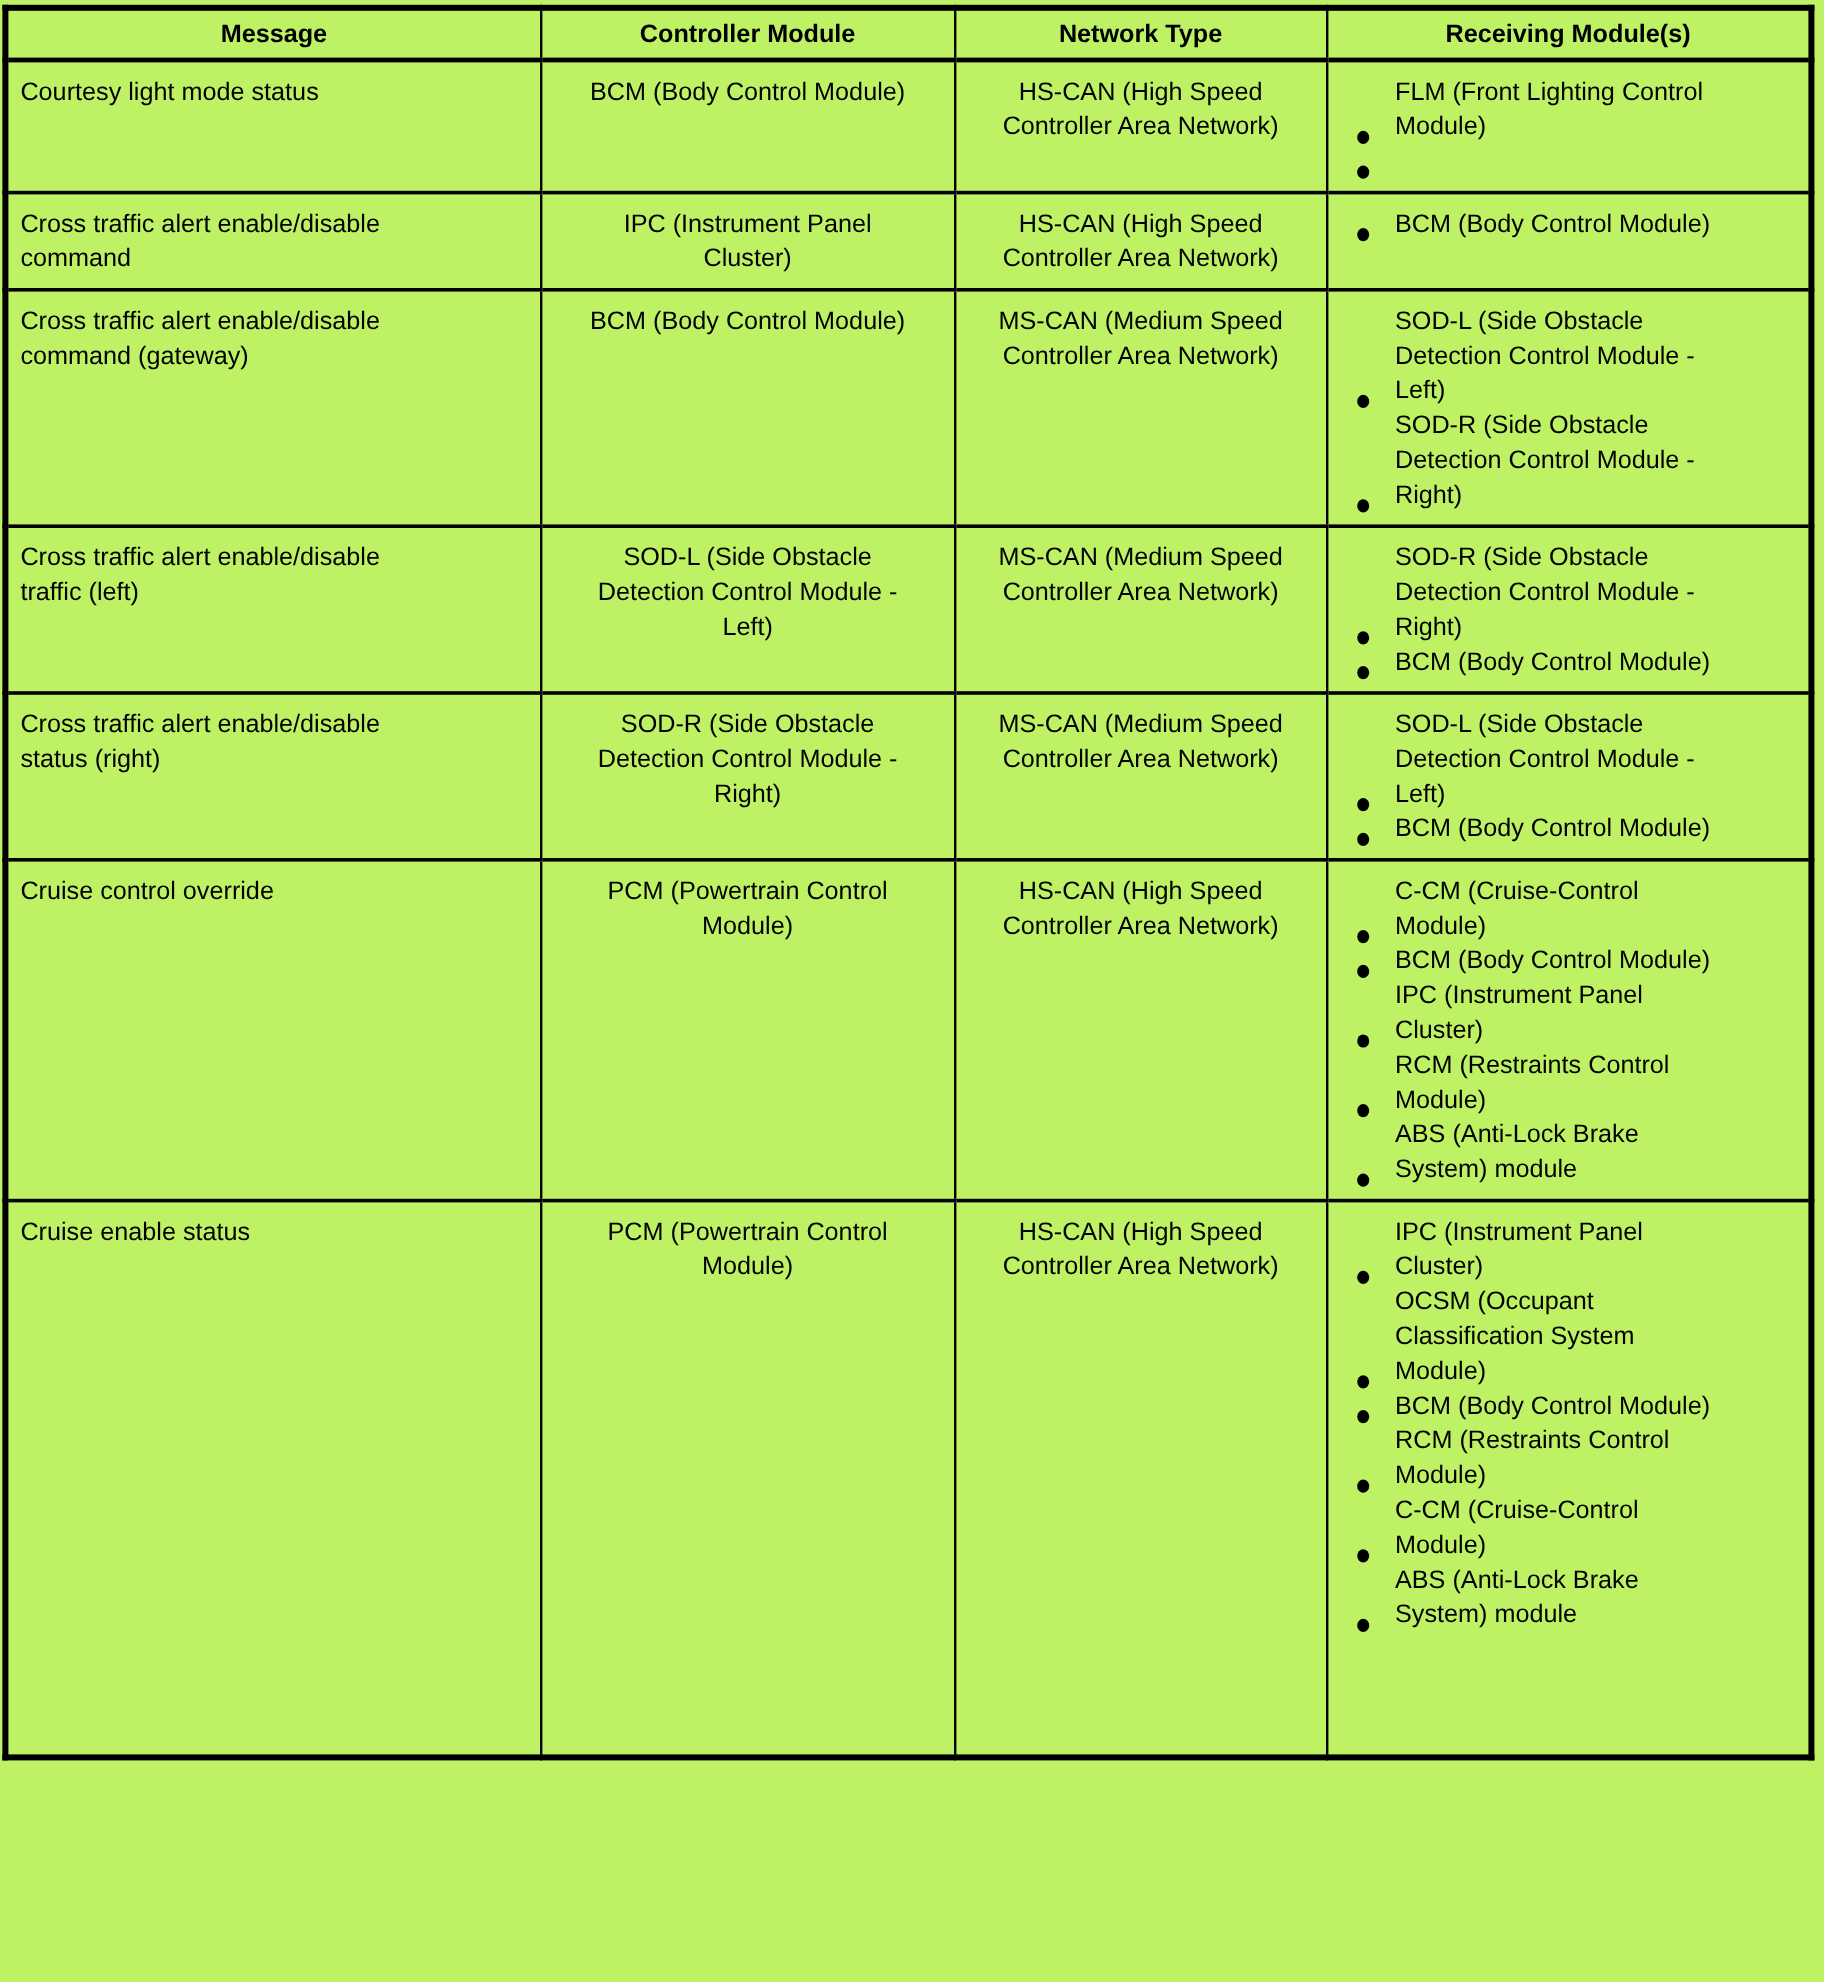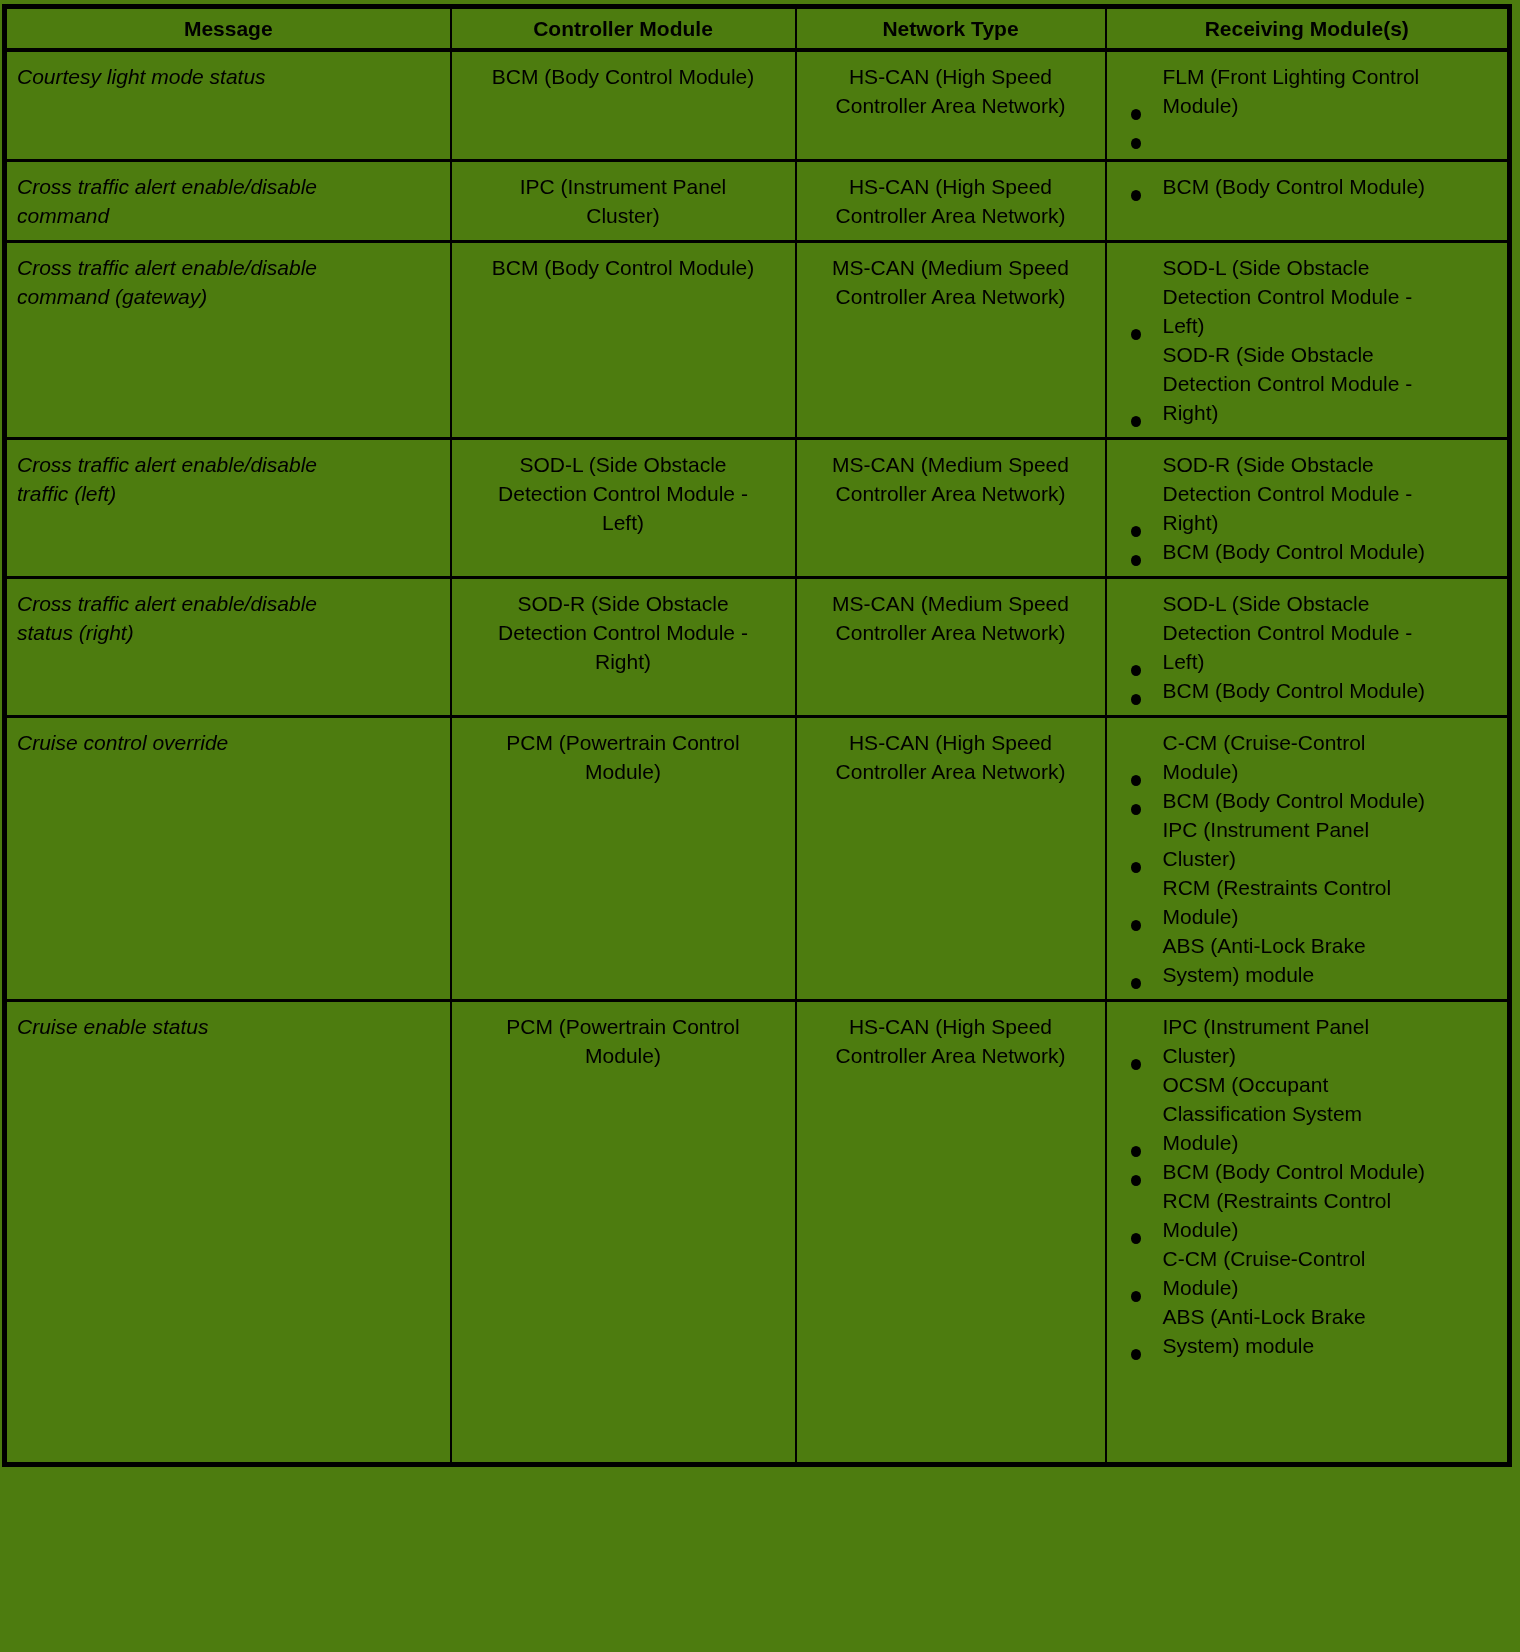--- a/index.html
+++ b/index.html
@@ -11,21 +11,21 @@
     width: 1520px;
     height: 1652px;
     font-family: "Liberation Sans", sans-serif;
     color: #000000;
     -webkit-font-smoothing: antialiased;
   }
   .page {
     position: relative;
     width: 1520px;
     height: 1652px;
-    background: #4d7c0f;
+    background: #bef264;
     overflow: hidden;
   }
   table.routing-table {
     border-collapse: collapse;
     table-layout: fixed;
     margin: 4px 0 0 2px;
     border: 5px solid #000000;
   }
   col.c-message   { width: 446px; }
   col.c-orig      { width: 345px; }
@@ -48,21 +48,20 @@
     line-height: 27px;
   }
   td {
     border-top-width: 3px;
     padding: 10px 0;
   }
   td.cell-message {
     text-align: left;
     padding-left: 10px;
     padding-right: 8px;
-    font-style: italic;
   }
   td.cell-message .msg {
     max-width: 340px;
   }
   td.cell-center {
     text-align: center;
     padding-left: 30px;
     padding-right: 30px;
   }
   td.cell-receiving {

